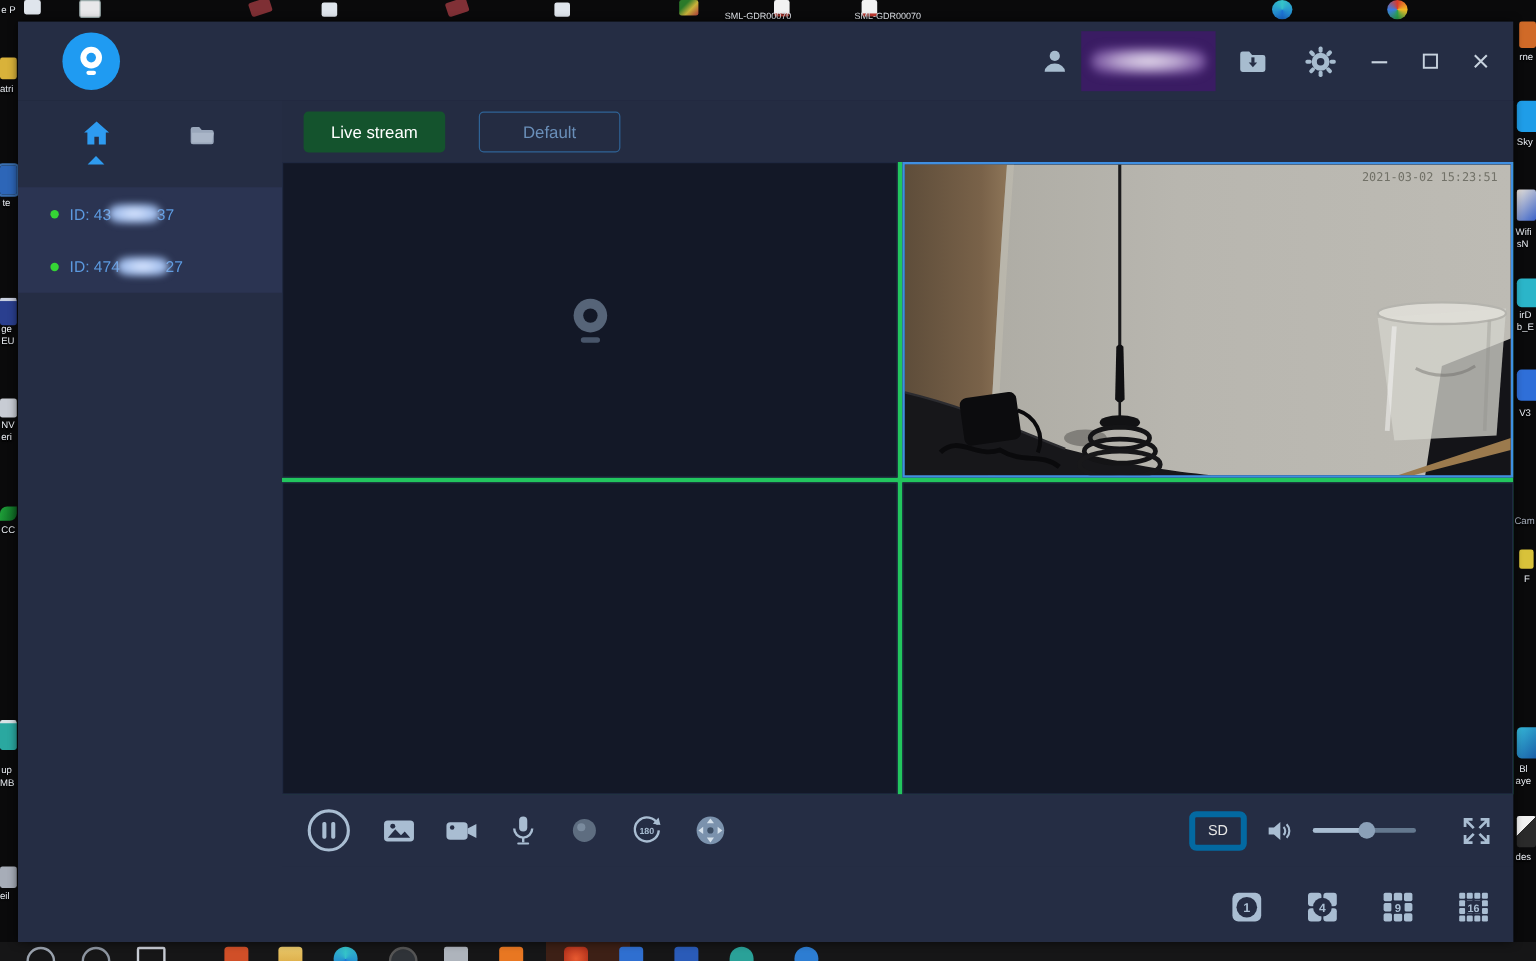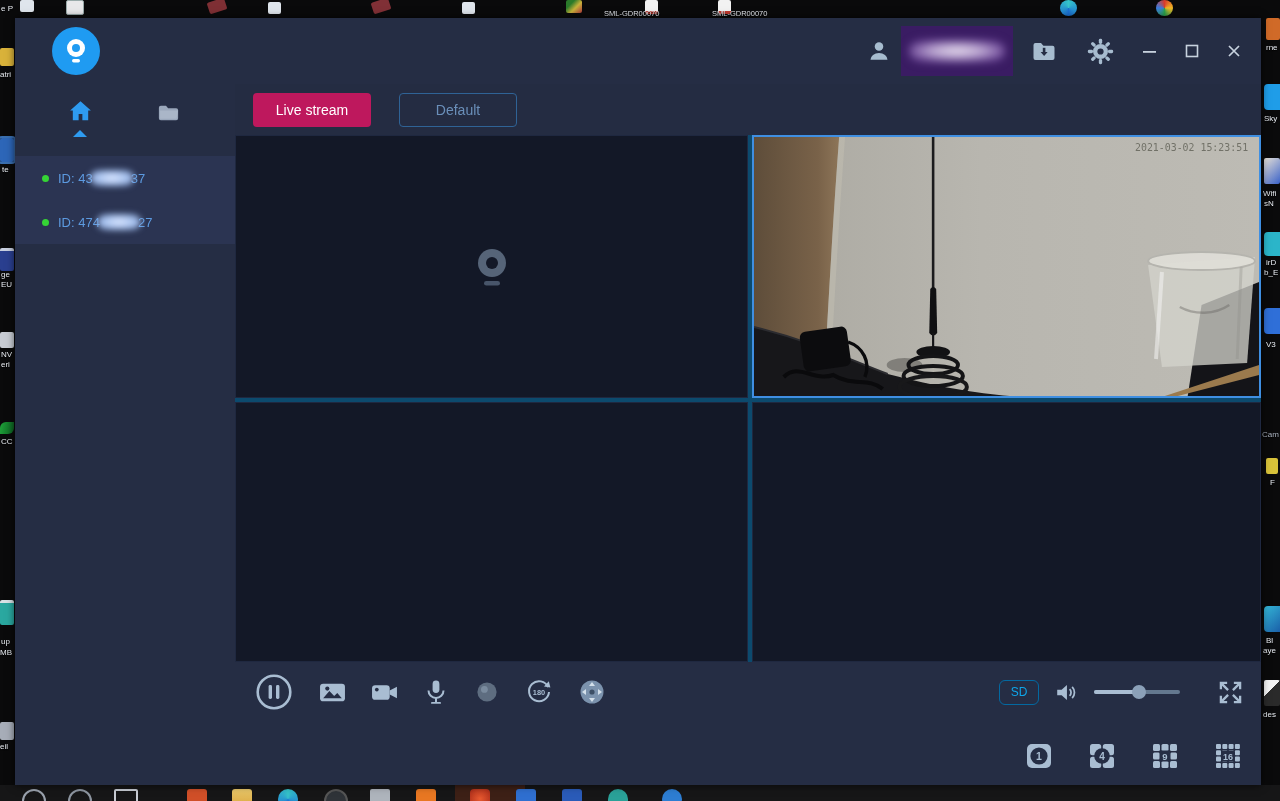--- a/index.html
+++ b/index.html
@@ -36,30 +36,30 @@
   .dot{width:7px;height:7px;border-radius:50%;background:#35d435;margin-right:9px;flex:none;}
   .id-blur{display:inline-block;width:44px;height:16px;margin:0 -3px;vertical-align:-3px;border-radius:8px;
      background:radial-gradient(ellipse at 50% 50%, #dfe9ff 0%, #9fbcec 60%, rgba(90,130,200,.2) 100%);
      filter:blur(3px);}
   .add-wrap{position:absolute;left:0;right:0;top:628px;text-align:center;}
   .add-circle{display:inline-flex;width:38px;height:38px;border-radius:50%;background:#2e9bf0;align-items:center;justify-content:center;color:#fff;cursor:pointer;}
   .add-label{margin-top:14px;color:#4e9ee5;font-size:13px;}
   
   .main{position:absolute;left:220px;top:66px;right:0;bottom:0;}
   .stream-tabs{height:51px;display:flex;align-items:center;padding-left:18px;gap:28px;background:#242c42;}
-  .btn-live{width:118px;height:34px;border-radius:4px;background:#be185d;color:#fff;font-size:14px;display:flex;align-items:center;justify-content:center;}
+  .btn-live{width:118px;height:34px;border-radius:4px;background:#14532d;color:#fff;font-size:14px;display:flex;align-items:center;justify-content:center;}
   .btn-replay{width:116px;height:32px;border-radius:4px;border:1px solid #2f6396;color:#6a8fb9;font-size:14px;display:flex;align-items:center;justify-content:center;background:transparent;}
-  .vgrid{position:absolute;left:0;right:0;top:51px;height:527px;background:#0c4a6e;display:grid;grid-template-columns:513px 1fr;grid-template-rows:263px 1fr;gap:4px;}
+  .vgrid{position:absolute;left:0;right:0;top:51px;height:527px;background:#22c55e;display:grid;grid-template-columns:513px 1fr;grid-template-rows:263px 1fr;gap:4px;}
   .vcell{background:#131827;border:1px solid #1f2840;box-sizing:border-box;position:relative;display:flex;align-items:center;justify-content:center;}
   .vcell.live{border:2px solid #3f8fe2;padding:0;display:block;}
   .vcell.live svg{display:block;width:100%;height:100%;}
   .controlbar{position:absolute;left:0;right:0;top:578px;height:60px;background:#252d44;display:flex;align-items:center;color:#a9bdd2;}
   .cb-left{display:flex;align-items:center;gap:25px;padding-left:19px;}
   .cb-right{position:absolute;right:18px;top:0;height:60px;display:flex;align-items:center;gap:16px;}
-  .sd-btn{width:38px;height:23px;border:1px solid #0369a1;border-radius:6px;color:#0ea5e9;font-size:12px;display:flex;align-items:center;justify-content:center;}
+  .sd-btn{width:38px;height:23px;border:5px solid #0369a1;border-radius:6px;color:#e5e5e5;font-size:12px;display:flex;align-items:center;justify-content:center;}
   .vol-track{position:relative;width:86px;height:4px;border-radius:2px;background:#64788f;}
   .vol-fill{position:absolute;left:0;top:0;height:4px;border-radius:2px;background:#a9bdd2;}
   .vol-thumb{position:absolute;top:-5px;width:14px;height:14px;border-radius:50%;background:#8ba0b8;}
   .bottomstrip{position:absolute;left:0;right:0;top:638px;bottom:0;background:#252d44;}
   .layouts{position:absolute;right:18px;top:19px;display:flex;gap:33px;color:#a9bdd2;}
   .icon-btn{cursor:pointer;display:flex;align-items:center;justify-content:center;}
 </style>
 </head>
 <body>
 

